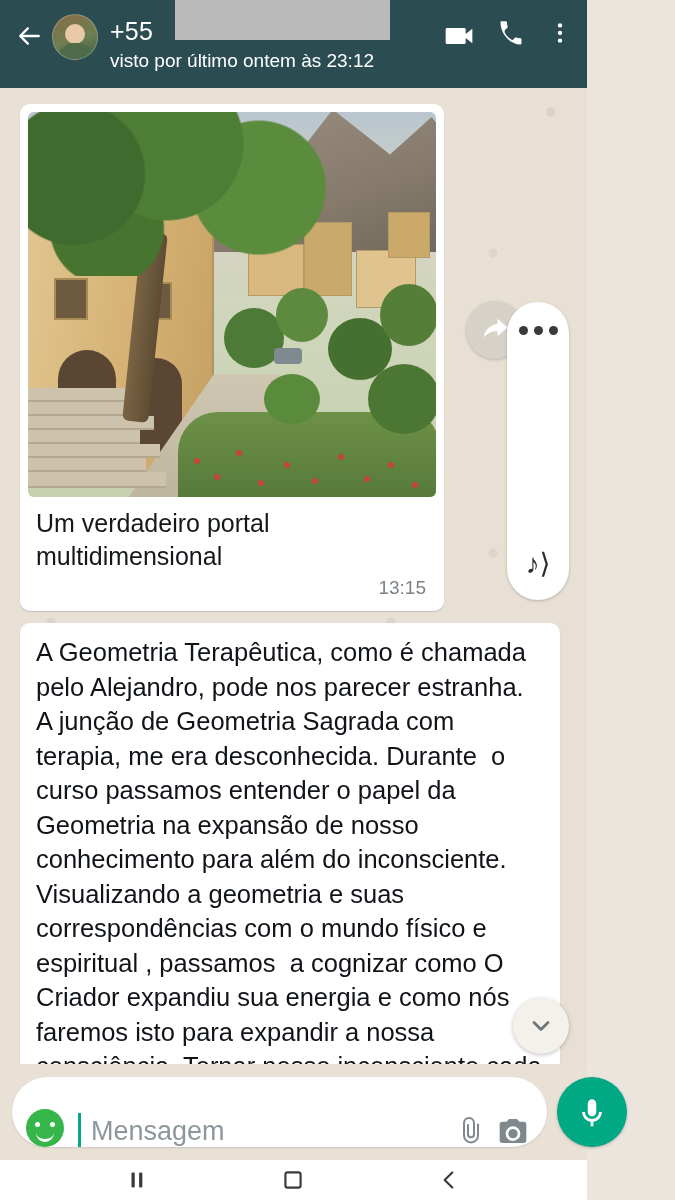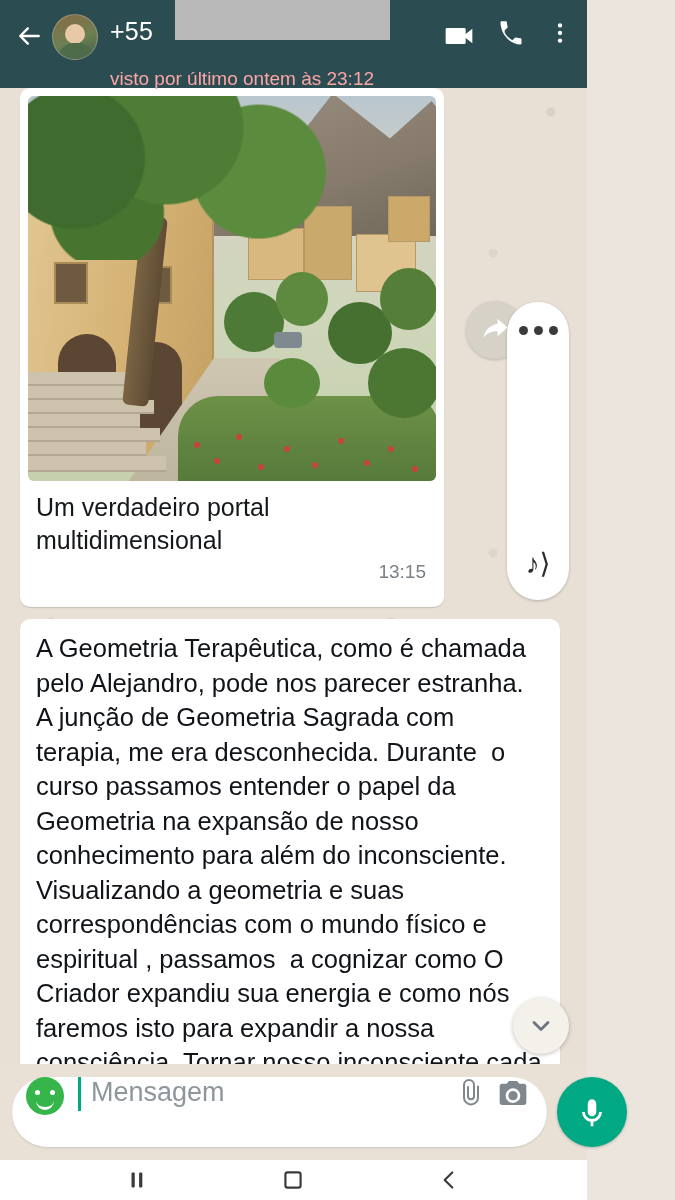--- a/index.html
+++ b/index.html
@@ -62,25 +62,25 @@
   }
   .hdr-title {
     color: #ffffff;
     font-size: 25px;
     font-weight: 500;
     letter-spacing: .2px;
     white-space: nowrap;
     line-height: 30px;
   }
   .hdr-sub {
-    color: #fca5a5;
+    color: #ffffff;
     font-size: 19px;
     line-height: 26px;
     white-space: nowrap;
-    margin-top: 20px;
+    margin-top: 2px;
   }
   .redaction {
     position: absolute;
     left: 175px; top: 0px;
     width: 215px; height: 40px;
     background: #b9b9b9;
     z-index: 8;
   }
   .hdr-actions {
     display: flex; align-items: flex-start; gap: 22px;
@@ -125,22 +125,22 @@
     background: #ffffff;
     border-radius: 10px;
     box-shadow: 0 1px 1px rgba(0,0,0,.16);
     position: relative;
     align-self: flex-start;
   }
 
   
   .msg-image {
     width: 424px;
-    padding: 8px 8px 16px 8px;
-    margin-top: 0;
+    padding: 8px 8px 4px 8px;
+    margin-top: 16px;
     border-radius: 10px 10px 10px 10px;
   }
   .photo {
     width: 408px; height: 385px;
     border-radius: 6px;
     overflow: hidden;
     position: relative;
     background: linear-gradient(#cfe0ef, #eae3cf);
   }
   
@@ -286,21 +286,21 @@
     padding: 0 12px 0 12px;
     gap: 10px;
     position: relative;
     z-index: 7;
   }
   .composer {
     flex: 1 1 auto;
     height: 70px;
     background: #ffffff;
     border-radius: 36px;
-    display: flex; align-items: flex-start;
+    display: flex; align-items: flex-end;
     padding: 0 18px 0 14px;
     gap: 10px;
     box-shadow: 0 1px 2px rgba(0,0,0,.12);
   }
   .emoji {
     width: 38px; height: 38px; border-radius: 50%;
     background: #35b54a;
     position: relative; flex: 0 0 auto;
     display:flex; align-items:center; justify-content:center;
   }

